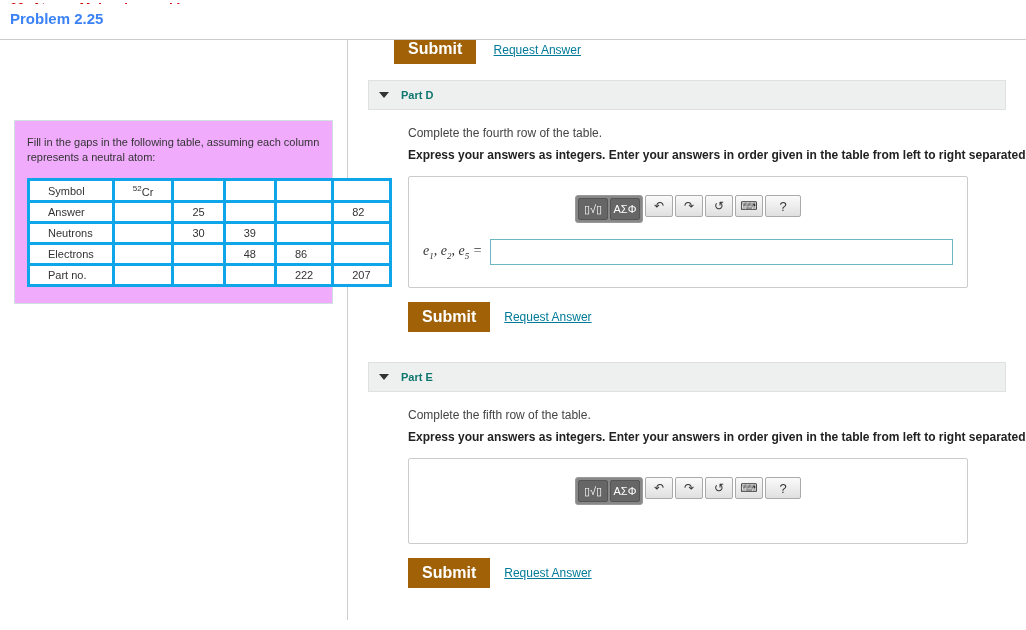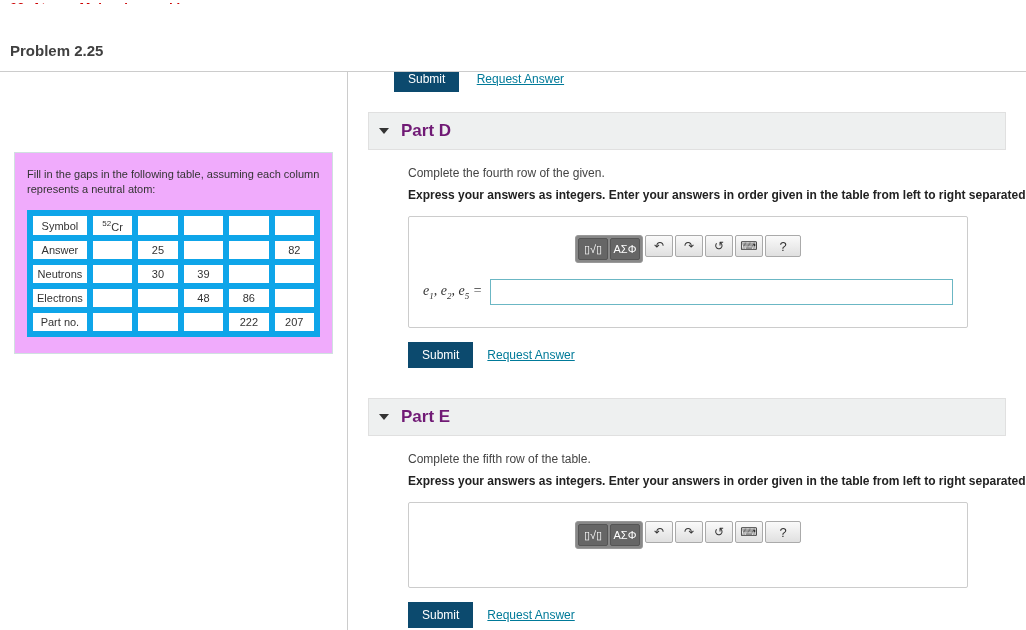--- a/index.html
+++ b/index.html
@@ -15,24 +15,23 @@
     color: #c00;
     font-size: 13px;
     font-weight: bold;
     padding: 0 10px;
     overflow: hidden;
     height: 4px;
   }
   .problem-title {
     font-size: 15px;
     font-weight: bold;
-    color: #404040;
+    color: #3b82f6;
     padding: 6px 10px 12px 10px;
     border-bottom: 1px solid #ccc;
-    margin-top: 32px;
   }
   .layout {
     display: flex;
   }
   .left-col {
     width: 348px;
     border-right: 1px solid #ccc;
     padding: 80px 14px 40px 14px;
     min-height: 580px;
   }
@@ -53,65 +52,64 @@
     margin-bottom: 12px;
     line-height: 1.4;
   }
   table.data {
     border-collapse: collapse;
     width: 100%;
     font-size: 11px;
     background: #fff;
   }
   table.data td {
-    border: 6px solid #0ea5e9;
-    padding: 3px 4px;
+    border: 3px solid #0ea5e9;
+    padding: 3px 18px;
     height: 18px;
     min-width: 44px;
-    text-align: center;
   }
   table.data td:first-child {
     width: 58px;
   }
   .sup { font-size: 8px; vertical-align: super; }
 
   
   .ghost-row {
     position: absolute;
     top: -6px;
     left: 46px;
   }
   .btn-submit {
-    background: #0c4a6e;
+    background: #a16207;
     color: #fff;
     border: none;
     padding: 6px 14px;
-    font-size: 12px;
-    font-weight: normal;
+    font-size: 16px;
+    font-weight: bold;
     cursor: pointer;
   }
   .link-req {
     color: #007a99;
     text-decoration: underline;
     font-size: 12px;
     font-weight: normal;
     margin-left: 14px;
     cursor: pointer;
   }
 
   .part-block { margin-top: 30px; }
   .part-header {
     background: #eef0f0;
     border: 1px solid #e0e0e0;
     padding: 8px 10px;
     display: flex;
     align-items: center;
-    font-size: 17px;
+    font-size: 11px;
     font-weight: bold;
-    color: #701a75;
+    color: #0f766e;
   }
   .caret {
     width: 0; height: 0;
     border-left: 5px solid transparent;
     border-right: 5px solid transparent;
     border-top: 6px solid #333;
     margin-right: 12px;
   }
   .part-body { padding: 16px 10px 0 40px; }
   .instr1 { font-size: 12px; color: #444; margin-bottom: 8px; }
@@ -258,21 +256,21 @@
       <button class="btn-submit">Submit</button>
       <a class="link-req">Request Answer</a>
     </div>
 
     <div class="part-block">
       <div class="part-header">
         <span class="caret"></span>
         <span>Part D</span>
       </div>
       <div class="part-body">
-        <div class="instr1">Complete the fourth row of the given.</div>
+        <div class="instr1">Complete the fourth row of the table.</div>
         <div class="instr2">Express your answers as integers. Enter your answers in order given in the table from left to right separated by commas.</div>
 
         <div class="answer-box">
           <div class="toolbar">
             <span class="tgroup">
               <span class="tbtn-dark">▯√▯</span>
               <span class="tbtn-dark">ΑΣΦ</span>
             </span>
             <span class="tbtn">↶</span>
             <span class="tbtn">↷</span>

